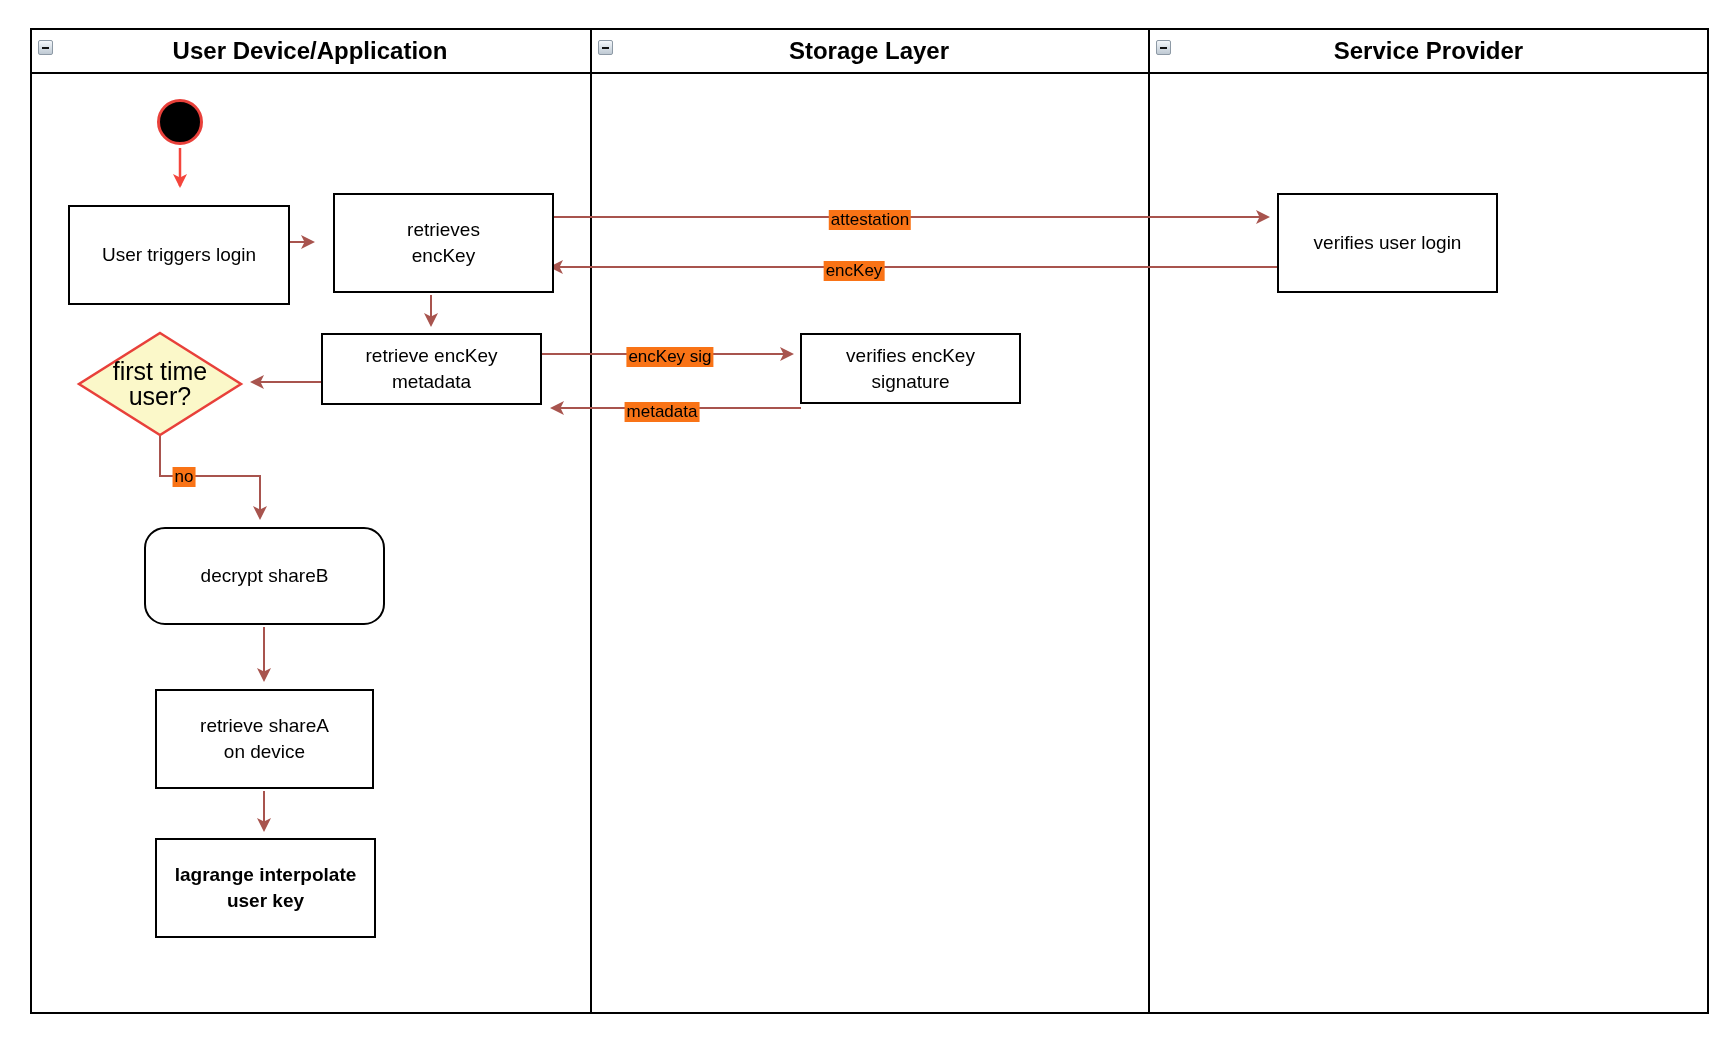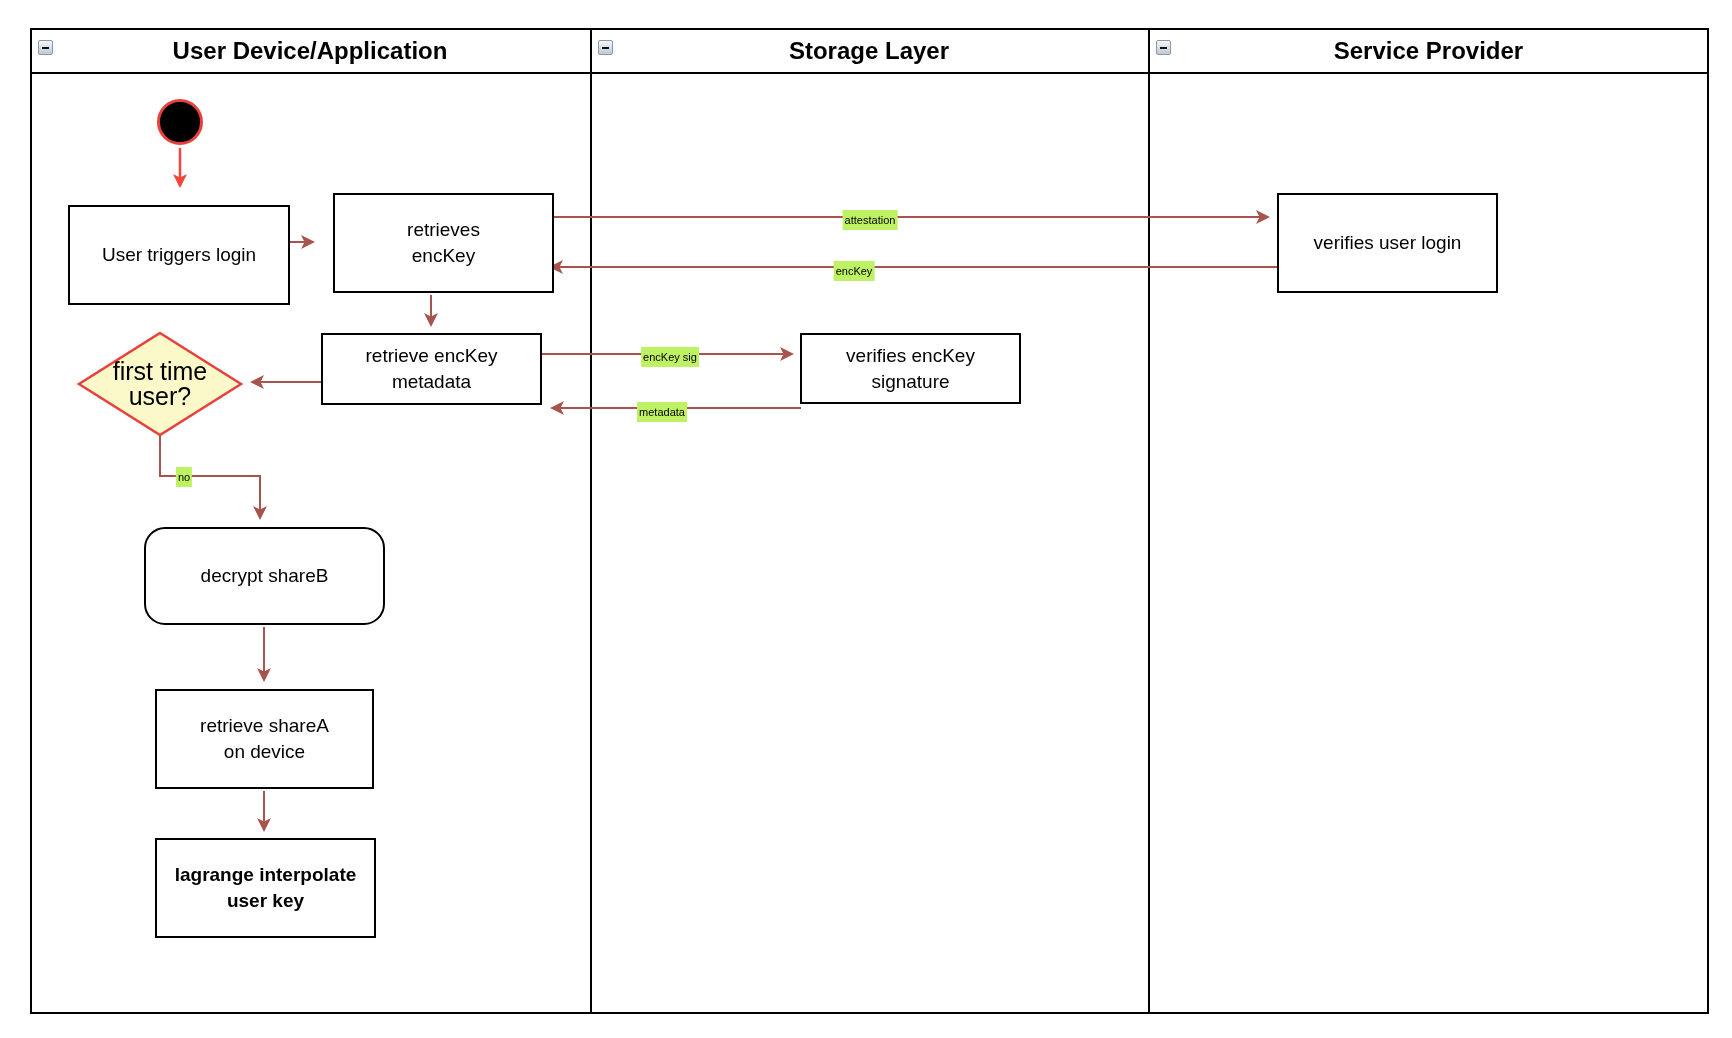--- a/index.html
+++ b/index.html
@@ -45,22 +45,22 @@
     display:flex;align-items:center;justify-content:center;text-align:center;
     font-size:25px;line-height:25px;white-space:pre-line;}
 
   
   #edges{position:absolute;left:0;top:0;pointer-events:none;}
   .edge{stroke:var(--color-arrow);stroke-width:2;fill:none;}
   .edge-start{stroke:var(--color-start-arrow);stroke-width:2.5;fill:none;}
   .ah-brick{fill:var(--color-arrow);stroke:none;}
   .ah-red{fill:var(--color-start-arrow);stroke:none;}
 
-  .edge-label{position:absolute;transform:translate(-50%,-50%);background:#bef264;
-    padding:0 2px;font-size:11px;line-height:20px;white-space:nowrap;}
+  .edge-label{position:absolute;transform:translate(-50%,-50%);background:#f97316;
+    padding:0 2px;font-size:17px;line-height:20px;white-space:nowrap;}
 </style>
 </head>
 <body>
 
 <div id="canvas">
 
   <div class="pool-border"></div>
   <div class="vline" style="left:590px;"></div>
   <div class="vline" style="left:1148px;"></div>
   <div class="hline-header"></div>

